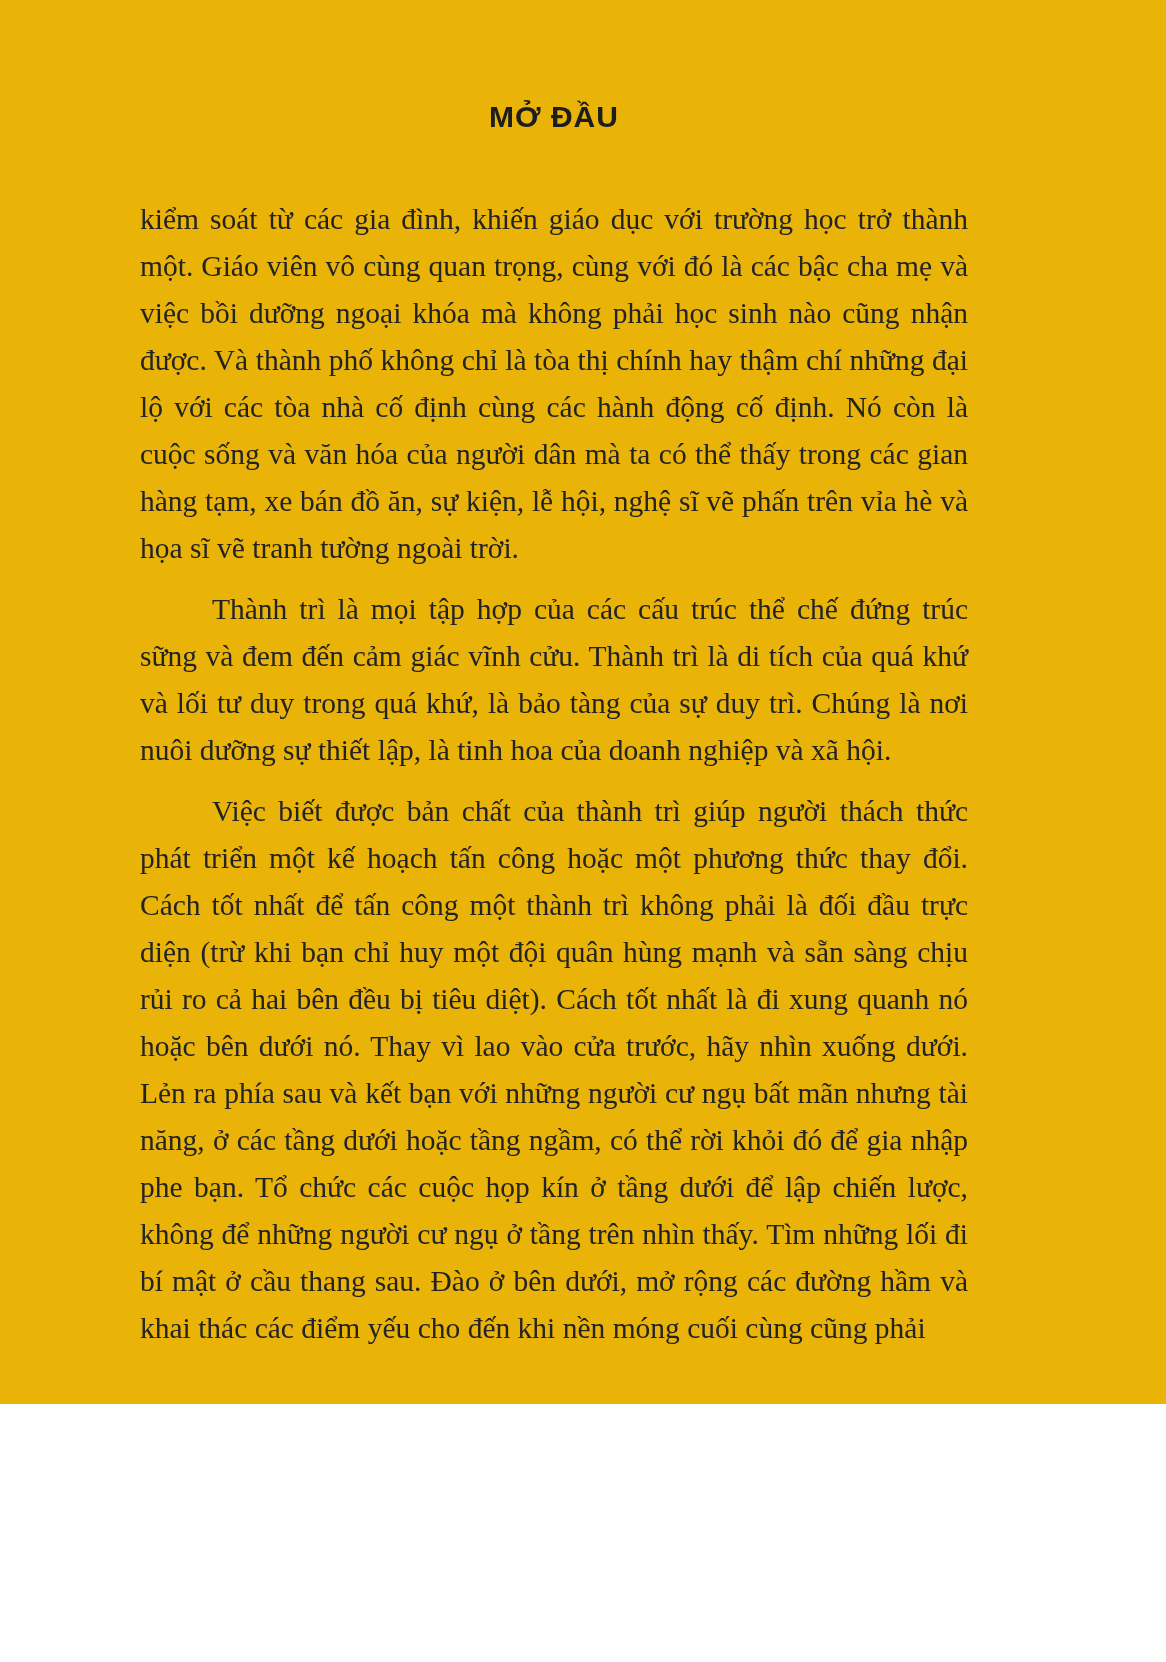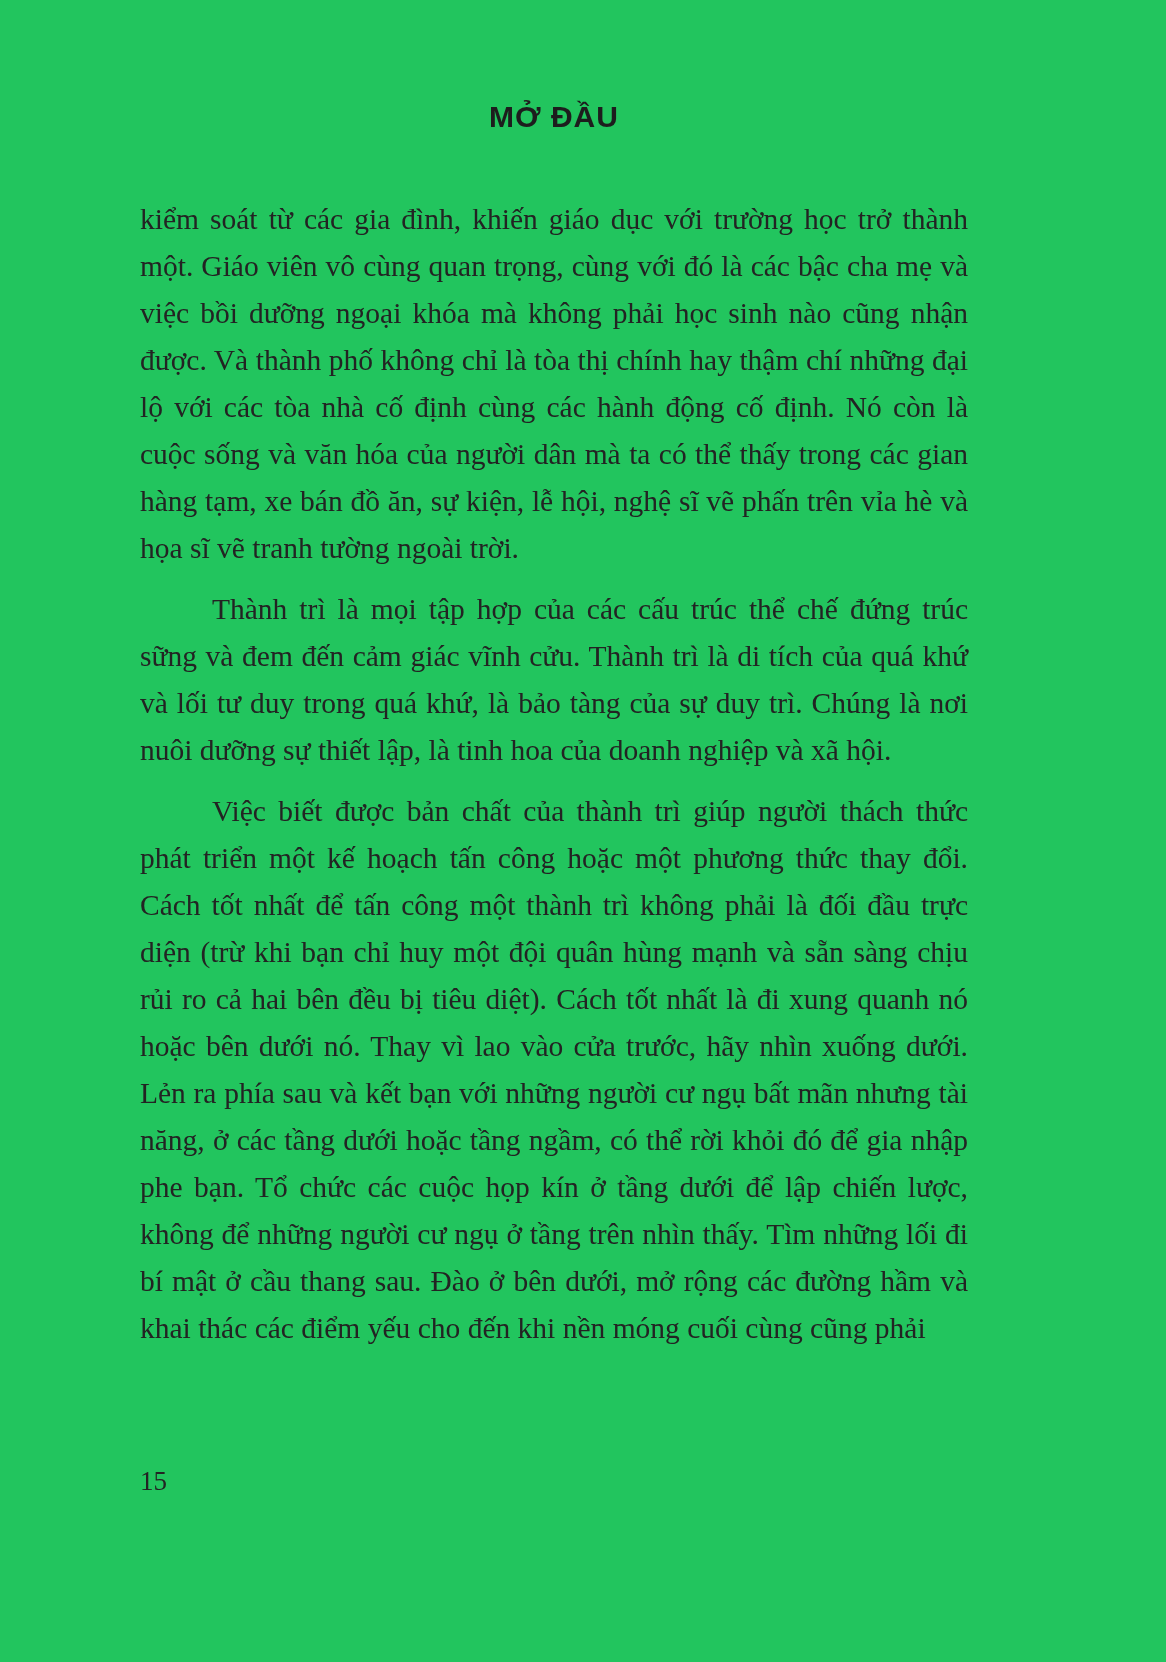--- a/index.html
+++ b/index.html
@@ -3,22 +3,22 @@
 <meta charset="utf-8">
 <style>
   * { margin: 0; padding: 0; box-sizing: border-box; }
   html, body {
     background: #ffffff;
     font-family: "Liberation Serif", "DejaVu Serif", serif;
   }
   .page {
     position: relative;
     width: 1166px;
-    height: 1662px;
-    background: #22c55e;
+    height: 1404px;
+    background: #eab308;
     overflow: hidden;
   }
   .content {
     position: absolute;
     left: 140px;
     top: 0;
     width: 828px;
   }
   .chapter-title {
     margin-top: 100px;

